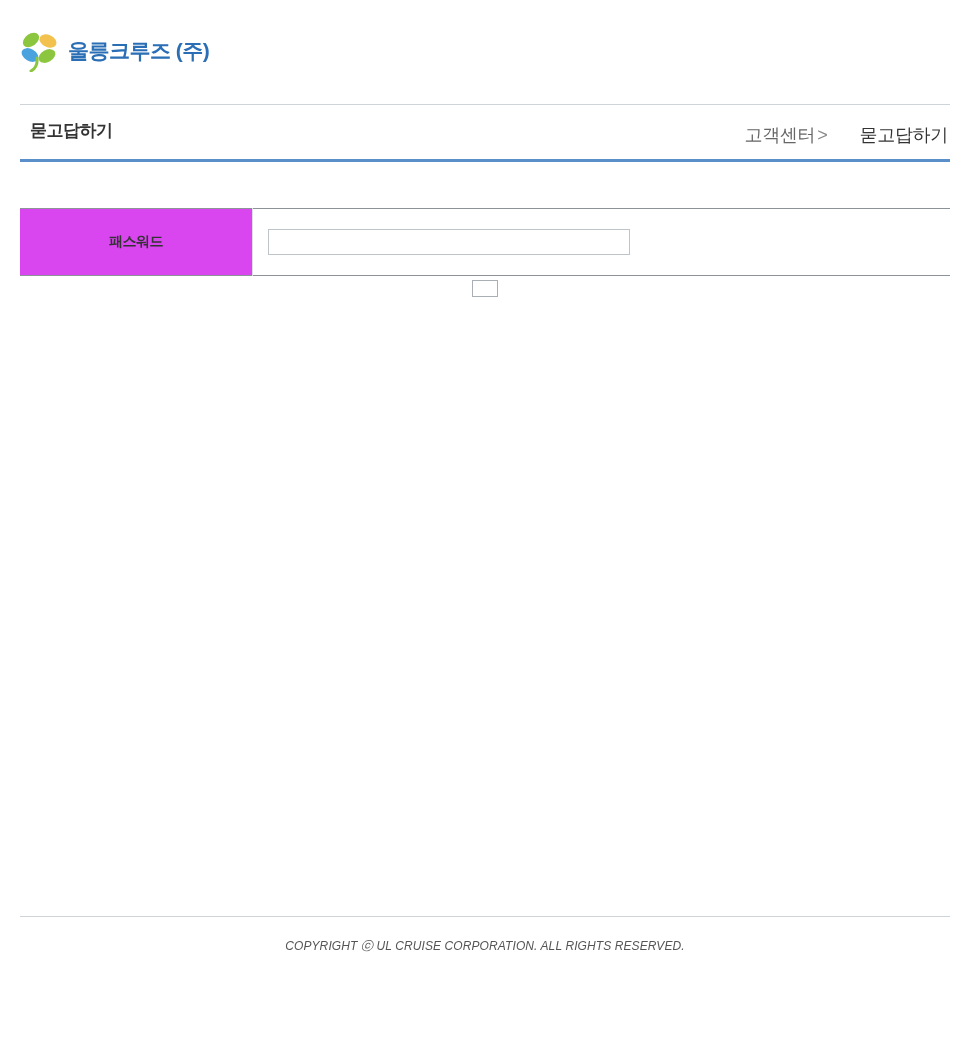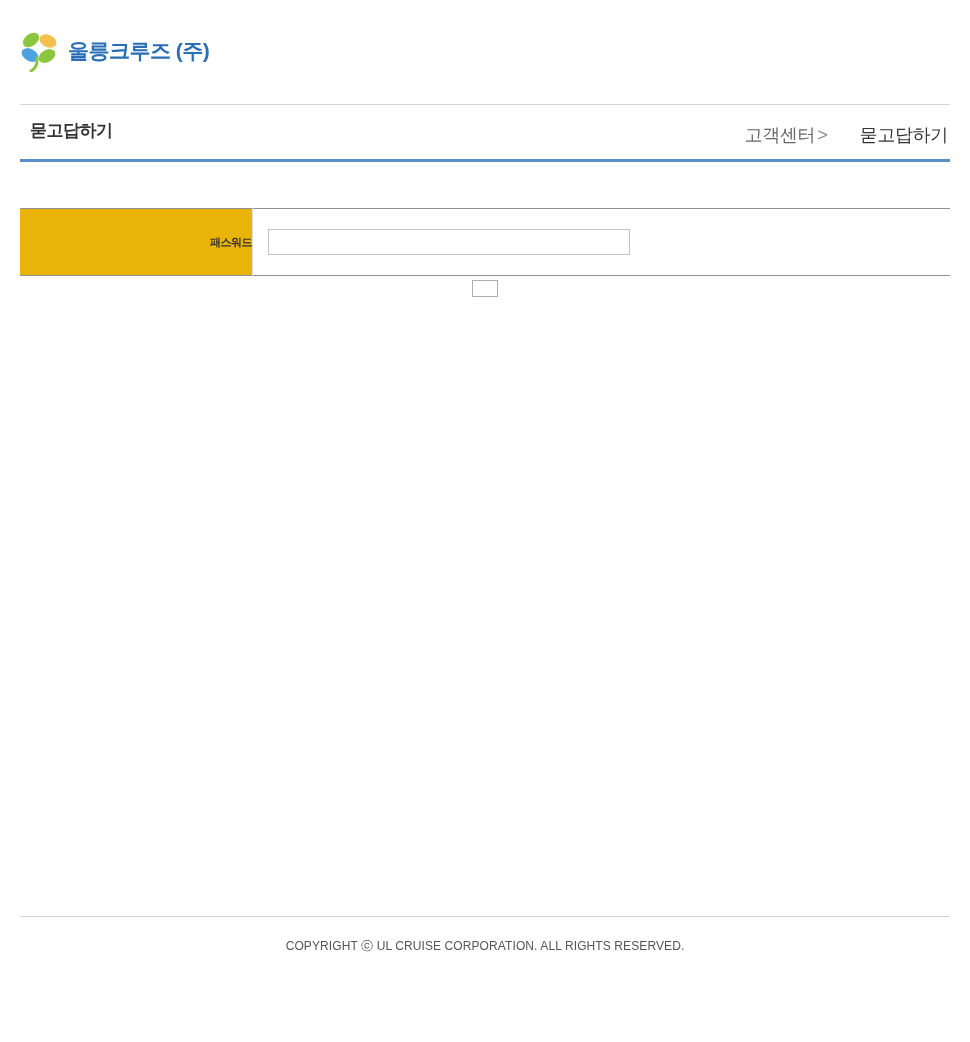--- a/index.html
+++ b/index.html
@@ -99,24 +99,24 @@
     border-bottom: 1px solid #8c9298;
     table-layout: fixed;
   }
   .pw-table td {
     padding: 0;
     vertical-align: middle;
     height: 66px;
   }
   .pw-label {
     width: 232px;
-    background: #eab308;
+    background: #d946ef;
     border-right: 1px solid #dcdfe2;
-    text-align: right;
-    font-size: 11px;
+    text-align: center;
+    font-size: 14px;
     font-weight: bold;
     color: #333333;
     letter-spacing: -0.5px;
   }
   .pw-field {
     background: #ffffff;
     padding-left: 15px !important;
   }
   .pw-input {
     width: 352px;
@@ -156,20 +156,21 @@
     right: 20px;
     top: 916px;
     border-top: 1px solid #cfd4d8;
     text-align: center;
   }
   .copyright {
     margin-top: 21px;
     font-size: 12px;
     color: #555555;
     letter-spacing: 0.1px;
+    font-style: italic;
   }
 </style>
 </head>
 <body>
 
 <div class="header">
   <div class="logo-wrap">
     <span class="logo-mark">
       <svg width="40" height="44" viewBox="0 0 40 44" aria-hidden="true">
         <g transform="translate(19,20)">

